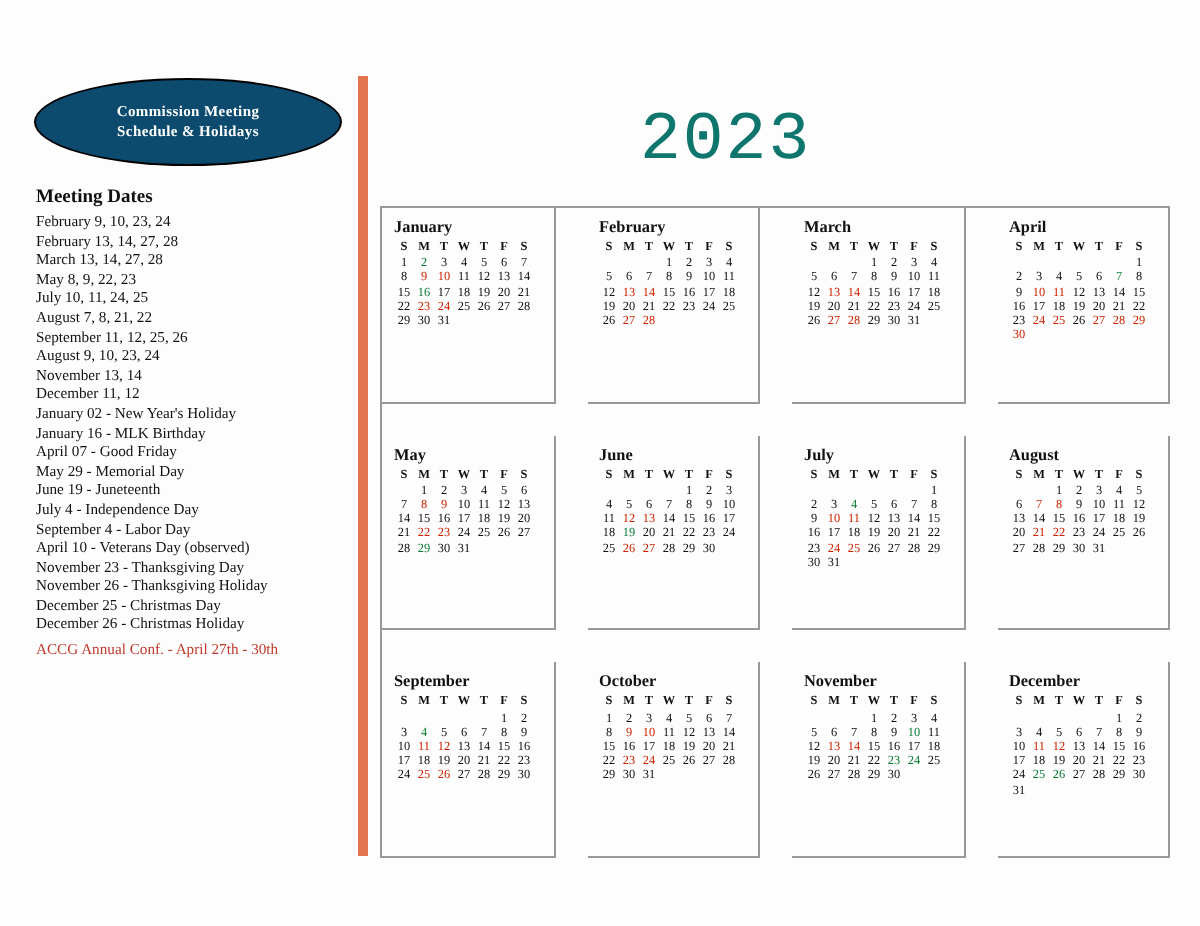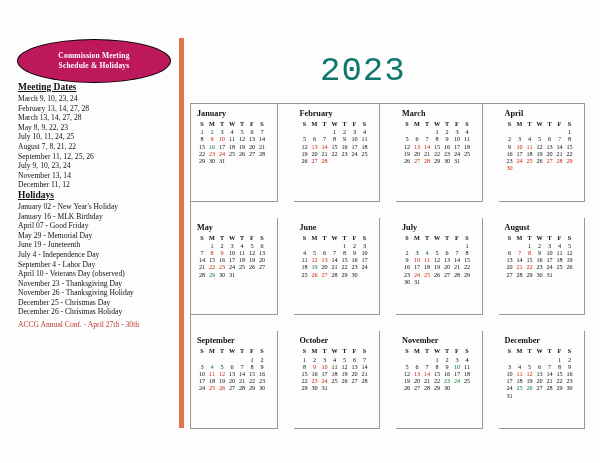--- a/index.html
+++ b/index.html
@@ -26,42 +26,42 @@
   .left-col {
     position: absolute;
     left: 18px;
     top: 40px;
     width: 155px;
   }
   .badge {
     position: relative;
     width: 152px;
     height: 42px;
-    background: #be185d;
+    background: #0c4a6e;
     border-radius: 50% / 50%;
     color: #ffffff;
     display: flex;
     align-items: center;
     justify-content: center;
     flex-direction: column;
     text-align: center;
     box-shadow: 0 0 0 1px #000;
   }
   .badge-line {
     font-family: "Liberation Serif", serif;
     font-weight: bold;
     font-size: 7.5px;
     letter-spacing: .2px;
     line-height: 10px;
   }
 
   .sec-title {
     font-weight: bold;
     font-size: 9.5px;
-    text-decoration: underline;
+    margin-top: 12px;
     margin-bottom: 2px;
   }
   .list {
     font-size: 7.6px;
     line-height: 9.6px;
   }
   .list div { white-space: nowrap; }
 
   .footnote {
     margin-top: 3px;
@@ -143,33 +143,32 @@
 <div class="page">
 
   <div class="left-col">
     <div class="badge">
       <div class="badge-line">Commission Meeting</div>
       <div class="badge-line">Schedule &amp; Holidays</div>
     </div>
 
     <div class="sec-title">Meeting Dates</div>
     <div class="list" id="meeting-list">
-        <div>March 9, 10, 23, 24</div>
+        <div>February 9, 10, 23, 24</div>
         <div>February 13, 14, 27, 28</div>
         <div>March 13, 14, 27, 28</div>
         <div>May 8, 9, 22, 23</div>
         <div>July 10, 11, 24, 25</div>
         <div>August 7, 8, 21, 22</div>
         <div>September 11, 12, 25, 26</div>
-        <div>July 9, 10, 23, 24</div>
+        <div>August 9, 10, 23, 24</div>
         <div>November 13, 14</div>
         <div>December 11, 12</div>
       </div>
 
-    <div class="sec-title">Holidays</div>
     <div class="list" id="holiday-list">
         <div>January 02 - New Year's Holiday</div>
         <div>January 16 - MLK Birthday</div>
         <div>April 07 - Good Friday</div>
         <div>May 29 - Memorial Day</div>
         <div>June 19 - Juneteenth</div>
         <div>July 4 - Independence Day</div>
         <div>September 4 - Labor Day</div>
         <div>April 10 - Veterans Day (observed)</div>
         <div>November 23 - Thanksgiving Day</div>

